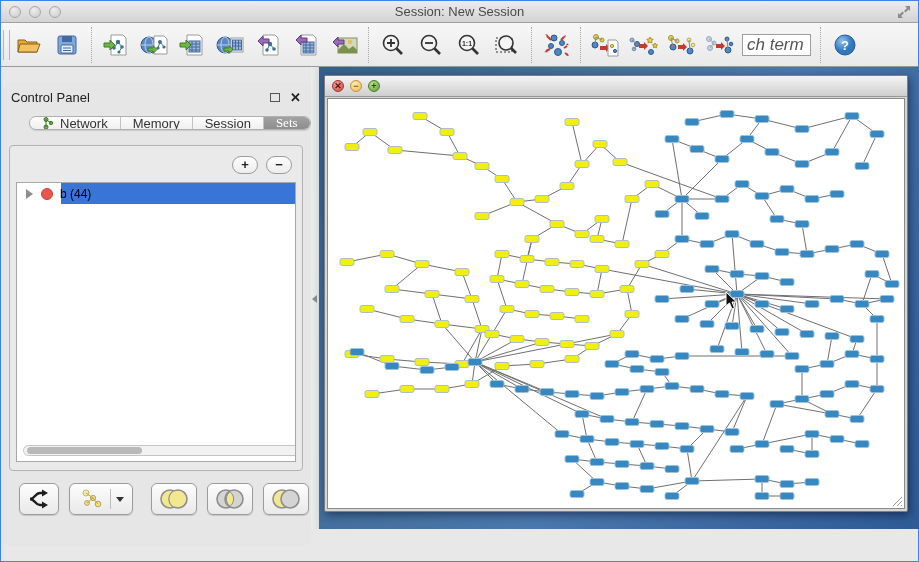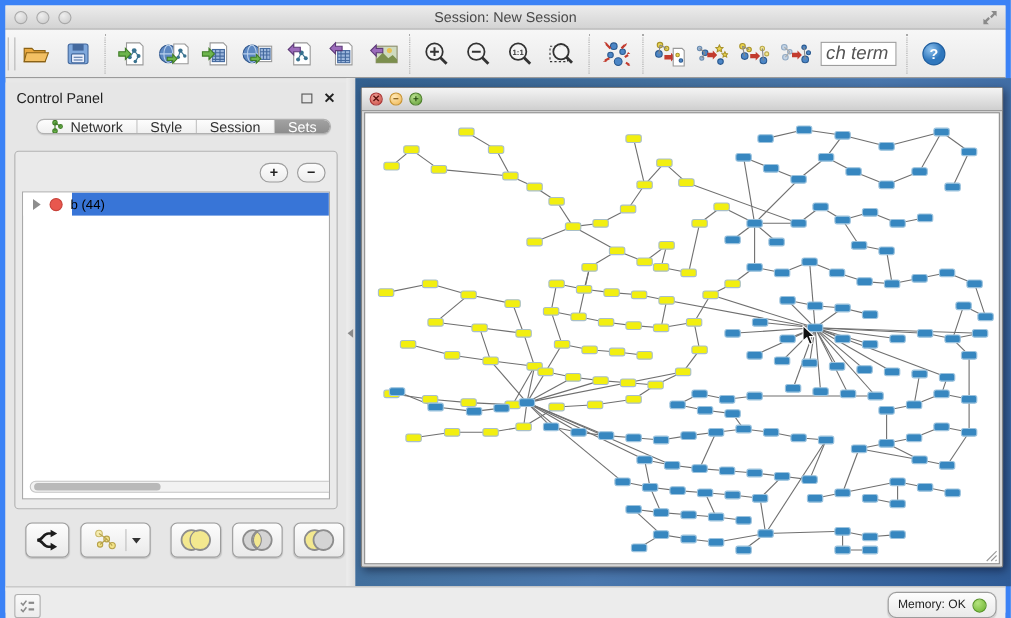--- a/index.html
+++ b/index.html
@@ -1,18 +1,18 @@
 <!DOCTYPE html>
 <html><head>
 <meta charset="utf-8">
 <style>
   * { margin:0; padding:0; box-sizing:border-box; }
   html,body { width:919px; height:562px; overflow:hidden;
     font-family:"Liberation Sans", sans-serif; background:#e8e8e8; }
-  #app { position:relative; width:919px; height:562px; border:5px solid #3b82f6; }
+  #app { position:relative; width:919px; height:562px; border:1px solid #3b82f6; }
 
   
   .titlebar { position:absolute; left:0; top:0; width:100%; height:22px;
     background:linear-gradient(#ececec,#d3d3d3); border-bottom:1px solid #9f9f9f;
     display:flex; align-items:center; }
   .tl-group { position:absolute; left:8px; top:5px; display:flex; gap:8px; }
   .tl { width:12px; height:12px; border-radius:50%;
     background:radial-gradient(circle at 35% 30%, #eee, #c9c9c9);
     border:1px solid #a8a8a8; }
   .win-title { width:100%; text-align:center; font-size:13px; color:#4a4a4a; }
@@ -26,41 +26,41 @@
     border-left:1px solid #b5b5b5; border-right:1px solid #b5b5b5; }
   .tbi { width:38px; height:36px; display:flex; align-items:center; justify-content:center;
     border-radius:4px; flex:0 0 auto; }
   .sep { width:1px; height:36px; border-left:1px dotted #a9a9a9; margin:0 5px; flex:0 0 auto; }
   .searchbox { width:69px; height:22px; border:1px solid #9d9d9d; background:#fff;
     font-size:17px; font-style:italic; color:#555; padding:0 4px; margin:0 4px; }
   .searchbox::placeholder { font-style:italic; color:#555; opacity:1; }
 
   
   .mainarea { position:absolute; left:0; top:66px; width:100%; height:462px; }
-  .leftpanel { position:absolute; left:0; top:4px; width:310px; height:462px;
+  .leftpanel { position:absolute; left:0; top:16px; width:310px; height:462px;
     background:#e6e6e6; }
   .splitter { position:absolute; left:310px; top:0; width:8px; height:462px;
     background:linear-gradient(90deg,#ededed,#dcdcdc); }
   .splitter .collapse { position:absolute; left:1px; top:228px; width:0; height:0;
     border-top:4px solid transparent; border-bottom:4px solid transparent;
     border-right:5px solid #8a8a8a; }
 
   
   .cp-header { position:absolute; left:0; top:0; width:310px; height:28px;
     display:flex; align-items:center; padding:0 10px; }
   .cp-title { font-size:13px; color:#222; flex:1; }
   .cp-float { width:10px; height:9px; border:1.5px solid #555; margin-right:10px; }
   .cp-close { font-size:13px; font-weight:bold; color:#222; line-height:1; }
 
   .ptabs { position:absolute; left:28px; top:33px; display:flex; height:14px;
     border:1px solid #b0b0b0; border-radius:7px; overflow:hidden;
     background:linear-gradient(#fdfdfd,#f0f0f0); box-shadow:0 1px 1px rgba(0,0,0,.12); }
   .tab { display:flex; align-items:center; gap:5px; padding:0 12px; font-size:13px;
     color:#333; border-right:1px solid #c3c3c3; }
-  .tab:last-child { border-right:none; }
+  .tab:last-child { border-right:none;font-family:Liberation Serif, serif; }
   .tab.sel { background:linear-gradient(#a2a2a2,#8d8d8d); color:#fff; }
 
   .pbox { position:absolute; left:8px; top:62px; width:294px; height:326px;
     background:#eaeaea; border:1px solid #b2b2b2; border-radius:4px; }
   .pm-row { position:absolute; right:10px; top:10px; display:flex; gap:8px; }
   .pmbtn { width:26px; height:18px; border:1px solid #9c9c9c; border-radius:9px;
     background:linear-gradient(#fdfdfd,#ededed); font-size:13px; font-weight:bold;
     color:#222; display:flex; align-items:center; justify-content:center; line-height:0; }
 
   .plist { position:absolute; left:6px; top:36px; width:280px; height:280px;
@@ -353,21 +353,21 @@
           <svg width="13" height="13" viewBox="0 0 13 13">
             <circle cx="4" cy="2.5" r="2" fill="#6db54d" stroke="#3f7c27"></circle>
             <circle cx="9" cy="6" r="1.7" fill="#6db54d" stroke="#3f7c27"></circle>
             <circle cx="4" cy="10" r="2" fill="#6db54d" stroke="#3f7c27"></circle>
             <line x1="4" y1="2.5" x2="4" y2="10" stroke="#3f7c27"></line>
               <line x1="4" y1="2.5" x2="9" y2="6" stroke="#3f7c27"></line>
           </svg>
           <span>Network</span>
         </div>
         <div class="tab">
-          <span>Style</span>
+          <span>Memory</span>
         </div>
         <div class="tab">
           <span>Session</span>
         </div>
         <div class="tab sel">
           <span>Sets</span>
         </div>
       </div>
 
       <div class="pbox">
@@ -892,28 +892,14 @@
           </svg>
         </div>
       </div>
 
       <svg class="cursor" viewBox="0 0 14 20">
         <path d="M1 1 L1 15 L4.5 12 L7 18 L9.5 17 L7 11 L11.5 11 Z" fill="#111" stroke="#fff" stroke-width="1"></path>
       </svg>
     </div>
   </div>
 
-  <div class="statusbar">
-    <div class="taskbtn">
-      <svg width="14" height="14" viewBox="0 0 14 14">
-        <path d="M1 4 l2 2 3-4" fill="none" stroke="#8a8a8a" stroke-width="1.4"></path>
-        <rect x="8" y="3" width="5" height="2" fill="#8a8a8a"></rect>
-        <path d="M1 10 l2 2 3-4" fill="none" stroke="#8a8a8a" stroke-width="1.4"></path>
-        <rect x="8" y="9" width="5" height="2" fill="#8a8a8a"></rect>
-      </svg>
-    </div>
-    <div class="memory">
-      <span>Memory: OK</span>
-      <span class="memdot"></span>
-    </div>
-  </div>
 
 </div>
 
 </body></html>

